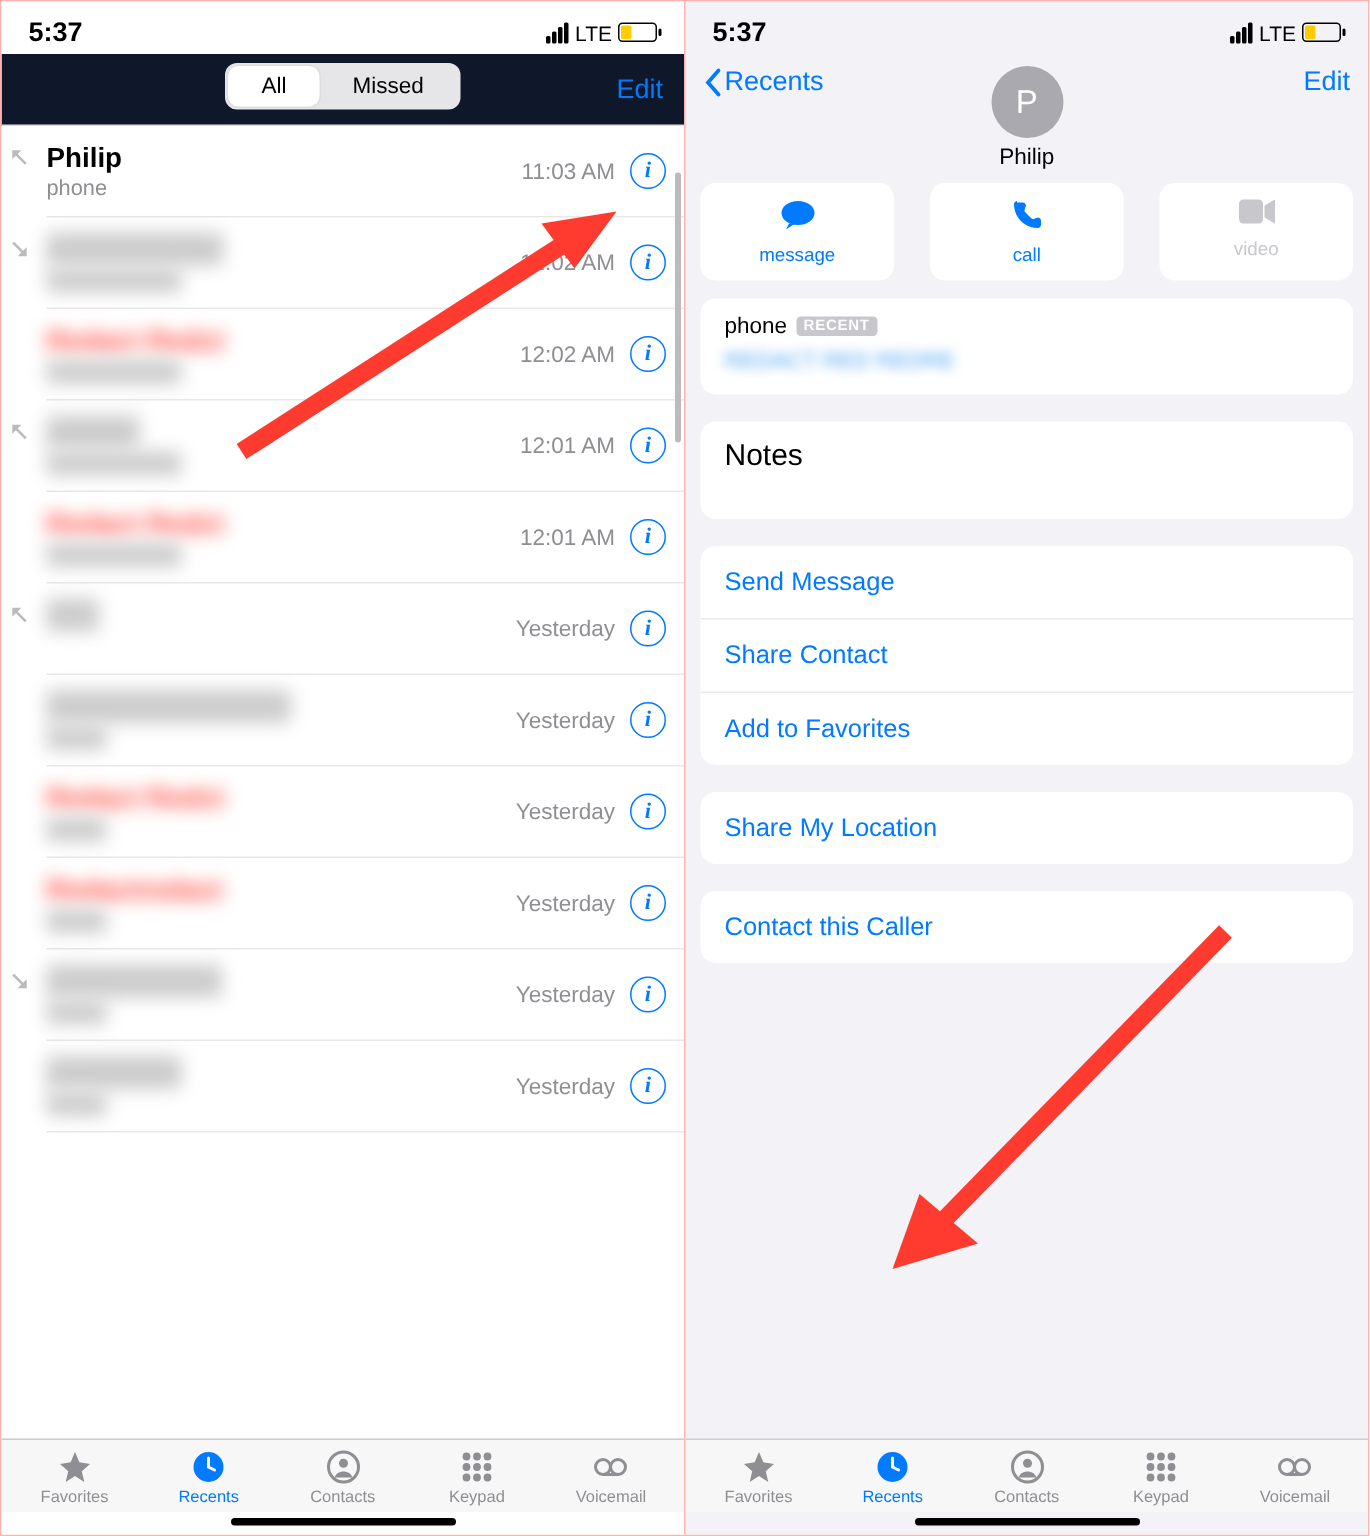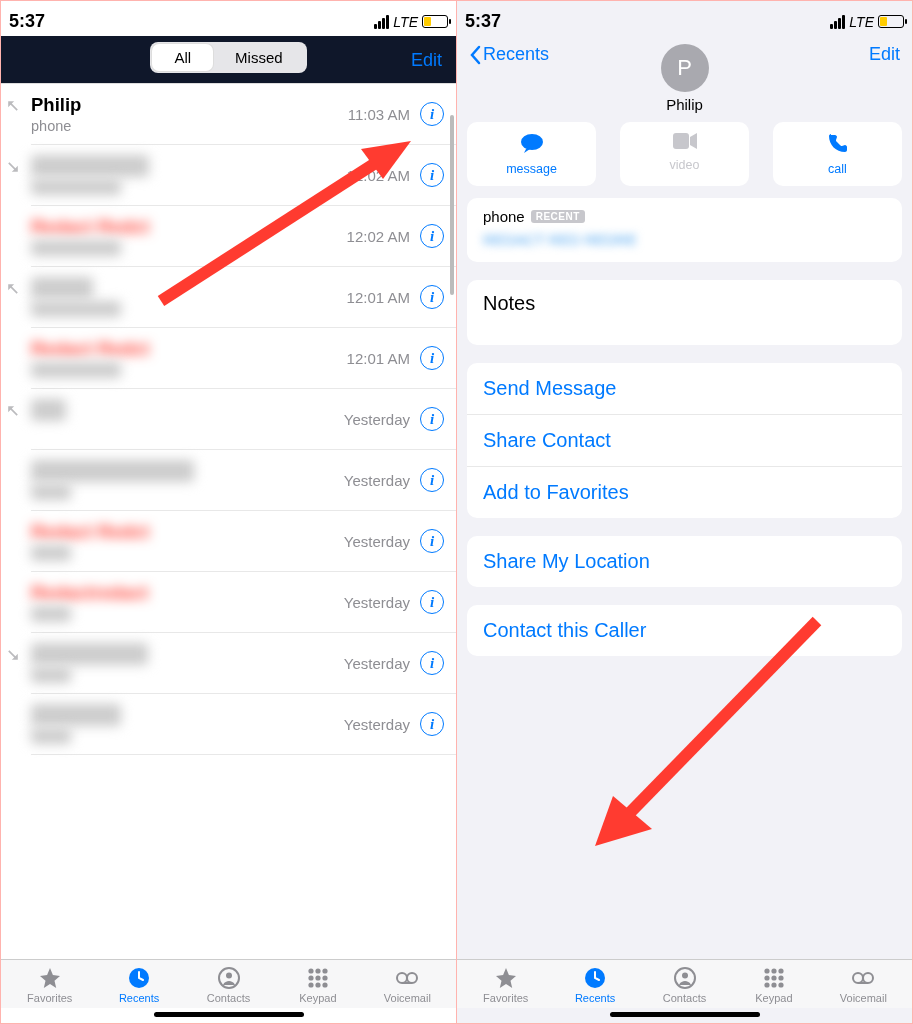--- a/index.html
+++ b/index.html
@@ -2,22 +2,22 @@
 <html><head>
 <meta charset="utf-8">
 <style>
   * { box-sizing: border-box; margin:0; padding:0; }
   body { font-family: -apple-system, "Helvetica Neue", Arial, sans-serif; background:#fff; }
   .outer { display:flex; width:913px; height:1024px; border:1px solid #ffb3ae; }
   .phone { flex:1; display:flex; flex-direction:column; background:#fff; position:relative; overflow:hidden; }
   .phone + .phone { border-left:1px solid #ffb3ae; }
 
   
-  .status { display:flex; justify-content:space-between; align-items:center; padding:10px 8px 4px; font-size:18px; font-weight:600; }
-  .status-right { display:flex; align-items:center; gap:4px;font-style:italic; }
+  .status { display:flex; justify-content:space-between; align-items:center; padding:10px 18px 4px; font-size:18px; font-weight:600; }
+  .status-right { display:flex; align-items:center; gap:4px; }
   .bars { display:flex; align-items:flex-end; gap:1px; }
   .bars span { width:3px; background:#000; border-radius:1px; }
   .bars span:nth-child(1){height:5px}.bars span:nth-child(2){height:8px}.bars span:nth-child(3){height:11px}.bars span:nth-child(4){height:14px}
   .battery { width:26px; height:13px; border:1px solid #000; border-radius:3px; position:relative; }
   .battery::after { content:""; width:2px; height:5px; background:#000; position:absolute; right:-4px; top:3px; border-radius:1px; }
   .battery .fill { position:absolute; left:1px; top:1px; bottom:1px; width:30%; background:#ffcc00; border-radius:1px; }
 
   
   .hdr-left { display:flex; align-items:center; padding:6px 12px 10px; border-bottom:1px solid #ddd; position:relative; background:#0f172a;}
   .seg { display:flex; margin:0 auto; background:#e6e6e9; border-radius:8px; padding:2px; font-size:15px; }
@@ -52,21 +52,21 @@
   .hdr2 { display:flex; align-items:flex-start; padding:8px 12px; position:relative; }
   .back { color:#007aff; font-size:18px; display:flex; align-items:center; gap:2px; }
   .hdr2 .center { position:absolute; left:50%; transform:translateX(-50%); display:flex; flex-direction:column; align-items:center; gap:4px; }
   .avatar { width:48px; height:48px; border-radius:50%; background:#a9a9af; color:#fff; display:flex; align-items:center; justify-content:center; font-size:22px; }
   .cname { font-size:15px; }
   .action-row { display:flex; gap:24px; padding:12px 10px; }
   .abtn { flex:1; background:#fff; border-radius:10px; padding:10px 0; display:flex; flex-direction:column; align-items:center; gap:4px; }
   .abtn .lbl { font-size:12.5px; }
   .abtn.enabled { color:#007aff; } .abtn.disabled { color:#c7c7cc; }
   .card { background:#fff; border-radius:10px; margin:0 10px 18px; overflow:hidden; }
-  .card .line { padding:14px 16px; font-size:20px; color:#007aff; border-top:1px solid #e8e8e8; }
+  .card .line { padding:14px 16px; font-size:17px; color:#007aff; border-top:1px solid #e8e8e8; }
   .card .line:first-child { border-top:none; }
   .phonecard { padding:10px 16px 14px; }
   .phonecard .lab { font-size:15px; color:#000; display:flex; align-items:center; gap:6px; }
   .badge { background:#c7c7cc; color:#fff; font-size:10px; font-weight:700; letter-spacing:0.5px; padding:1px 5px; border-radius:3px; }
   .phonecard .num { margin-top:6px; color:#4aa3f0; filter:blur(4px); font-size:15px; }
   .notescard .lab { padding:12px 16px 30px; font-size:20px; color:#000; }
 
   
   .arrow { position:absolute; pointer-events:none; }
   .arrow svg { overflow:visible; }
@@ -305,32 +305,32 @@
     </div>
 
     <div class="action-row" id="actions">
         <div class="abtn enabled">
           <span><svg width="26" height="22">
               <ellipse cx="13" cy="10" rx="11" ry="8" fill="#007aff"></ellipse>
               <path d="M7 17 L5 21 L11 17" fill="#007aff"></path>
             </svg></span>
           <span class="lbl">message</span>
         </div>
+        <div class="abtn enabled">
+          <span><svg width="22" height="22">
+              <path fill="#007aff" d="M4 2c-1 0-2 1-2 2 0 9 7 16 16 16 1 0 2-1 2-2v-3c0-1-1-2-2-2l-3 1c-1 0-1 0-2-1l-3-3c-1-1-1-1-1-2l1-3c0-1-1-2-2-2H4z"></path>
+            </svg></span>
+          <span class="lbl">call</span>
+        </div>
         <div class="abtn disabled">
           <span><svg width="26" height="18">
               <rect x="1" y="1" width="16" height="16" rx="3" fill="#c7c7cc"></rect>
               <path d="M18 5 L25 1 V17 L18 13 Z" fill="#c7c7cc"></path>
             </svg></span>
           <span class="lbl">video</span>
-        </div>
-        <div class="abtn enabled">
-          <span><svg width="22" height="22">
-              <path fill="#007aff" d="M4 2c-1 0-2 1-2 2 0 9 7 16 16 16 1 0 2-1 2-2v-3c0-1-1-2-2-2l-3 1c-1 0-1 0-2-1l-3-3c-1-1-1-1-1-2l1-3c0-1-1-2-2-2H4z"></path>
-            </svg></span>
-          <span class="lbl">call</span>
         </div>
       </div>
 
     <div class="card">
       <div class="phonecard">
         <div class="lab">
           <span>phone</span>
           <span class="badge">RECENT</span>
         </div>
         <div class="num">REDACT RED  REDRE</div>

